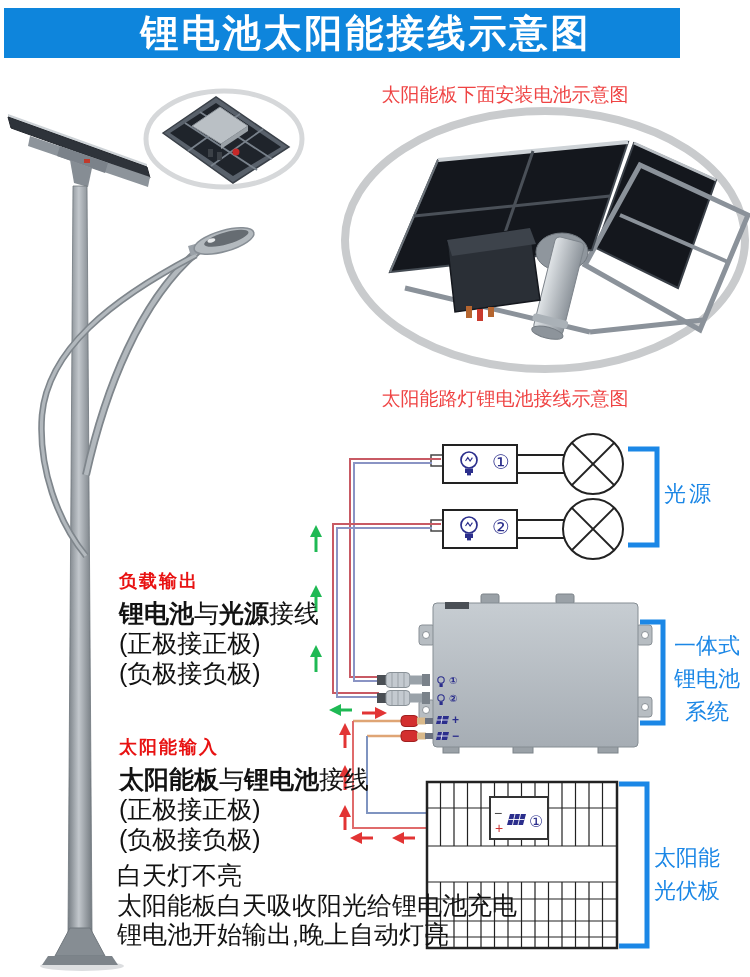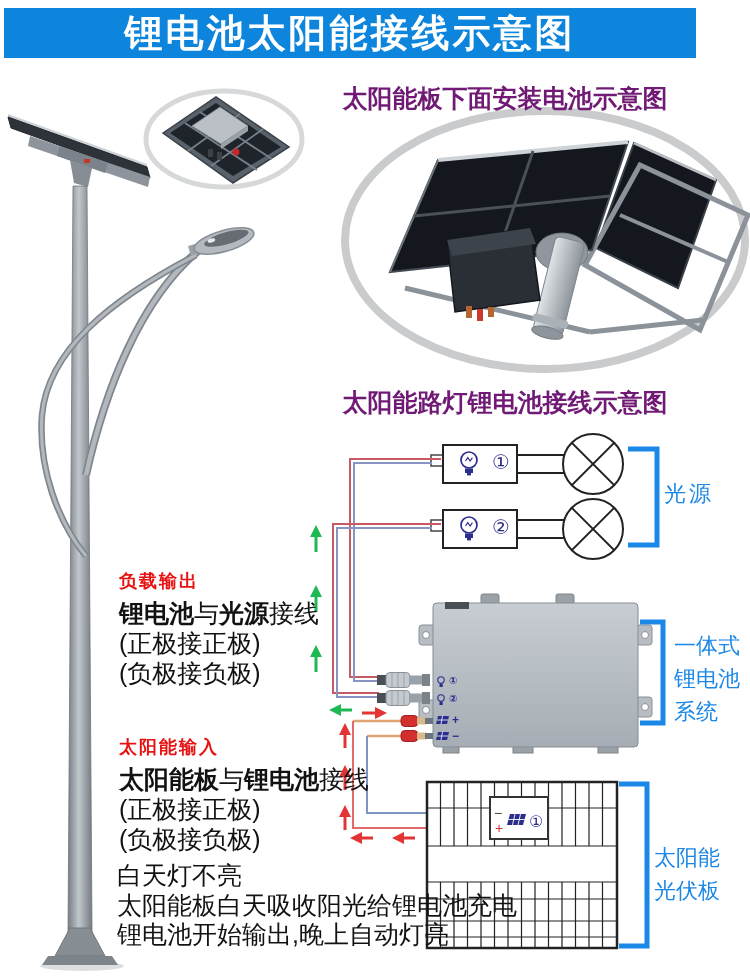--- a/index.html
+++ b/index.html
@@ -1,23 +1,23 @@
 <!DOCTYPE html>
 <html><head>
 <meta charset="utf-8">
 <style>
   html,body{margin:0;padding:0;background:#fff;}
   .canvas{position:relative;width:750px;height:977px;background:#fff;overflow:hidden;
           font-family:"Liberation Sans","DejaVu Sans",sans-serif;}
   .art{position:absolute;left:0;top:0;}
   .t{position:absolute;white-space:nowrap;}
-  .header{position:absolute;left:4px;top:8px;width:692px;height:50px;background:#0e85dc;
-          display:flex;align-items:center;justify-content:center;}
+  .header{position:absolute;left:4px;top:8px;width:628px;height:50px;background:#0e85dc;
+          display:flex;align-items:center;justify-content:center;padding-left:48px;}
   .header span{color:#fff;font-size:38px;font-weight:bold;letter-spacing:3px;}
-  .sec-title{font-size:25px;font-weight:bold;color:#701a75;width:330px;text-align:center;}
+  .sec-title{font-size:19px;font-weight:normal;color:#ef4444;width:330px;text-align:center;}
   .blue-label{color:#1b87e6;font-size:22px;line-height:33px;font-weight:500;}
   .red-h{color:#e81212;font-size:18px;font-weight:bold;letter-spacing:2px;margin-bottom:5px;}
   .body-line{font-size:25px;color:#121212;line-height:30px;}
   .body-line b{font-weight:bold;}
   .notes .body-line{line-height:29.5px;}
   svg text{font-family:"Liberation Sans","DejaVu Sans",sans-serif;}
 </style>
 </head>
 <body>
 
@@ -287,21 +287,21 @@
 </svg>
 
 <div class="header">
   <span>锂电池太阳能接线示意图</span>
 </div>
 
 <div class="t sec-title" style="left:340px;top:82px;">太阳能板下面安装电池示意图</div>
 <div class="t sec-title" style="left:340px;top:386px;">太阳能路灯锂电池接线示意图</div>
 
 <div class="t blue-label" style="left:664px;top:477px;letter-spacing:3px;">光源</div>
-<div class="t blue-label" style="left:674px;top:629px;">
+<div class="t blue-label" style="left:674px;top:629px;text-align:center;">
   <div>一体式</div>
   <div>锂电池</div>
   <div>系统</div>
 </div>
 <div class="t blue-label" style="left:654px;top:841px;font-family:Liberation Serif, serif;">
   <div>太阳能</div>
   <div>光伏板</div>
 </div>
 
 <div class="t" style="left:119px;top:569px;">

